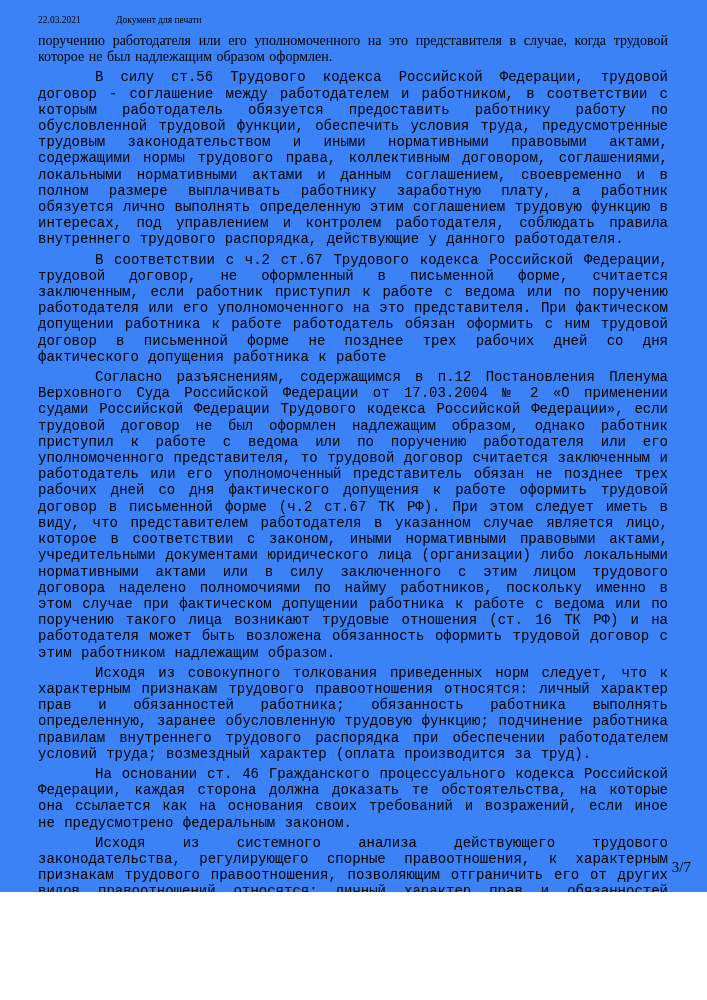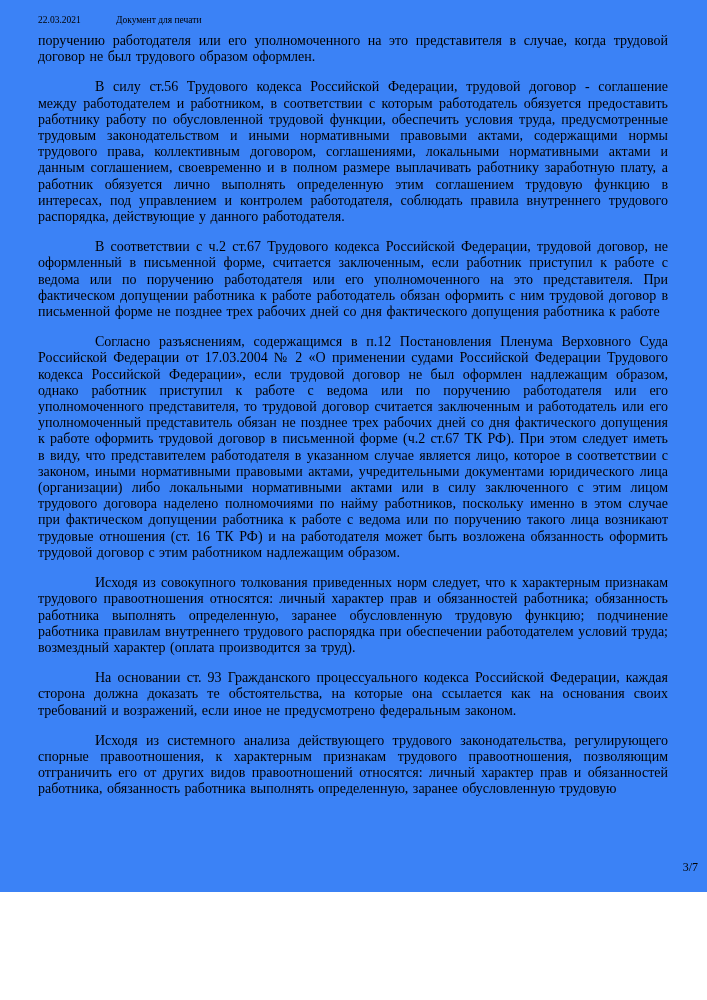--- a/index.html
+++ b/index.html
@@ -45,51 +45,52 @@
     font-size: 14px;
     line-height: 16.2px;
     text-align: justify;
     word-spacing: 1px;
   }
   .doc-content p {
     margin: 0;
     padding: 0;
   }
   .doc-content p + p {
-    margin-top: 14px;
+    margin-top: 4px;
+    font-family: Liberation Mono, monospace;
   }
   .doc-content p.indent {
     text-indent: 57px;
   }
   .print-footer {
     position: absolute;
-    right: 9px;
+    right: 16px;
     bottom: 19px;
-    font-size: 12px;
+    font-size: 15px;
     line-height: 11px;
     color: #000000;
   }
 </style>
 </head>
 <body>
 
 <div class="page">
 
   <div class="print-header">
     <span class="hdr-date">22.03.2021</span>
     <span class="hdr-title">Документ для печати</span>
   </div>
 
   <div class="doc-content">
-      <p>поручению работодателя или его уполномоченного на это представителя в случае, когда трудовой договор не был трудового образом оформлен.</p>
+      <p>поручению работодателя или его уполномоченного на это представителя в случае, когда трудовой которое не был надлежащим образом оформлен.</p>
       <p class="indent">В силу ст.56 Трудового кодекса Российской Федерации, трудовой договор - соглашение между работодателем и работником, в соответствии с которым работодатель обязуется предоставить работнику работу по обусловленной трудовой функции, обеспечить условия труда, предусмотренные трудовым законодательством и иными нормативными правовыми актами, содержащими нормы трудового права, коллективным договором, соглашениями, локальными нормативными актами и данным соглашением, своевременно и в полном размере выплачивать работнику заработную плату, а работник обязуется лично выполнять определенную этим соглашением трудовую функцию в интересах, под управлением и контролем работодателя, соблюдать правила внутреннего трудового распорядка, действующие у данного работодателя.</p>
       <p class="indent">В соответствии с ч.2 ст.67 Трудового кодекса Российской Федерации, трудовой договор, не оформленный в письменной форме, считается заключенным, если работник приступил к работе с ведома или по поручению работодателя или его уполномоченного на это представителя. При фактическом допущении работника к работе работодатель обязан оформить с ним трудовой договор в письменной форме не позднее трех рабочих дней со дня фактического допущения работника к работе</p>
       <p class="indent">Согласно разъяснениям, содержащимся в п.12 Постановления Пленума Верховного Суда Российской Федерации от 17.03.2004 № 2 «О применении судами Российской Федерации Трудового кодекса Российской Федерации», если трудовой договор не был оформлен надлежащим образом, однако работник приступил к работе с ведома или по поручению работодателя или его уполномоченного представителя, то трудовой договор считается заключенным и работодатель или его уполномоченный представитель обязан не позднее трех рабочих дней со дня фактического допущения к работе оформить трудовой договор в письменной форме (ч.2 ст.67 ТК РФ). При этом следует иметь в виду, что представителем работодателя в указанном случае является лицо, которое в соответствии с законом, иными нормативными правовыми актами, учредительными документами юридического лица (организации) либо локальными нормативными актами или в силу заключенного с этим лицом трудового договора наделено полномочиями по найму работников, поскольку именно в этом случае при фактическом допущении работника к работе с ведома или по поручению такого лица возникают трудовые отношения (ст. 16 ТК РФ) и на работодателя может быть возложена обязанность оформить трудовой договор с этим работником надлежащим образом.</p>
       <p class="indent">Исходя из совокупного толкования приведенных норм следует, что к характерным признакам трудового правоотношения относятся: личный характер прав и обязанностей работника; обязанность работника выполнять определенную, заранее обусловленную трудовую функцию; подчинение работника правилам внутреннего трудового распорядка при обеспечении работодателем условий труда; возмездный характер (оплата производится за труд).</p>
-      <p class="indent">На основании ст. 93 Гражданского процессуального кодекса Российской Федерации, каждая сторона должна доказать те обстоятельства, на которые она ссылается как на основания своих требований и возражений, если иное не предусмотрено федеральным законом.</p>
+      <p class="indent">На основании ст. 46 Гражданского процессуального кодекса Российской Федерации, каждая сторона должна доказать те обстоятельства, на которые она ссылается как на основания своих требований и возражений, если иное не предусмотрено федеральным законом.</p>
       <p class="indent">Исходя из системного анализа действующего трудового законодательства, регулирующего спорные правоотношения, к характерным признакам трудового правоотношения, позволяющим отграничить его от других видов правоотношений относятся: личный характер прав и обязанностей работника, обязанность работника выполнять определенную, заранее обусловленную трудовую</p>
     </div>
 
   <div class="print-footer">
     <span>3/7</span>
   </div>
 
 </div>
 
 </body></html>

